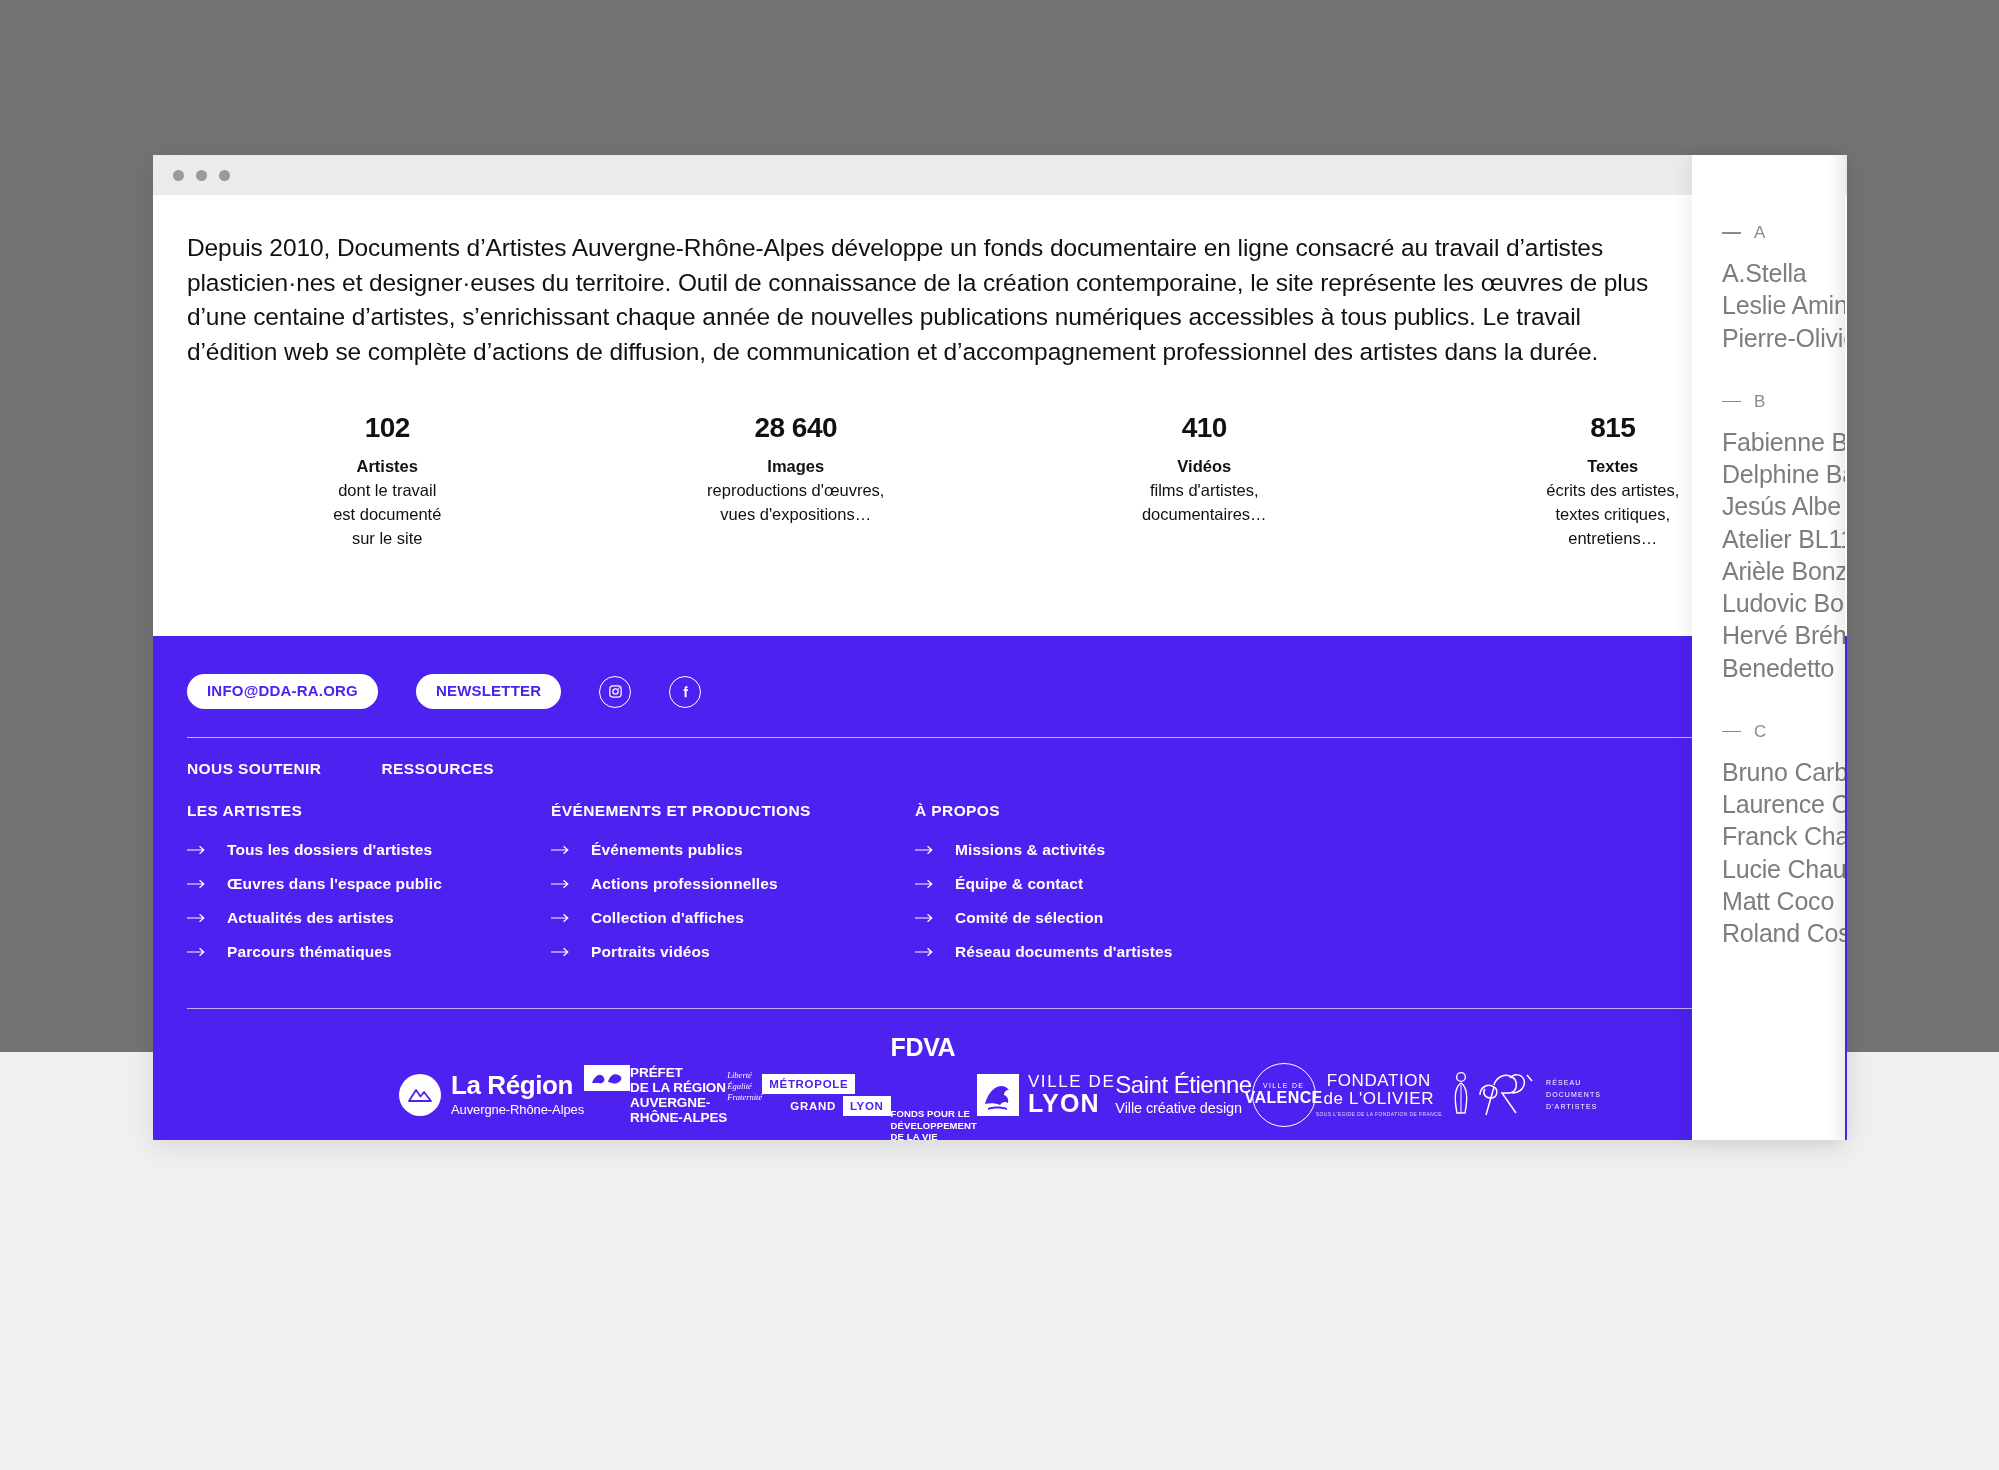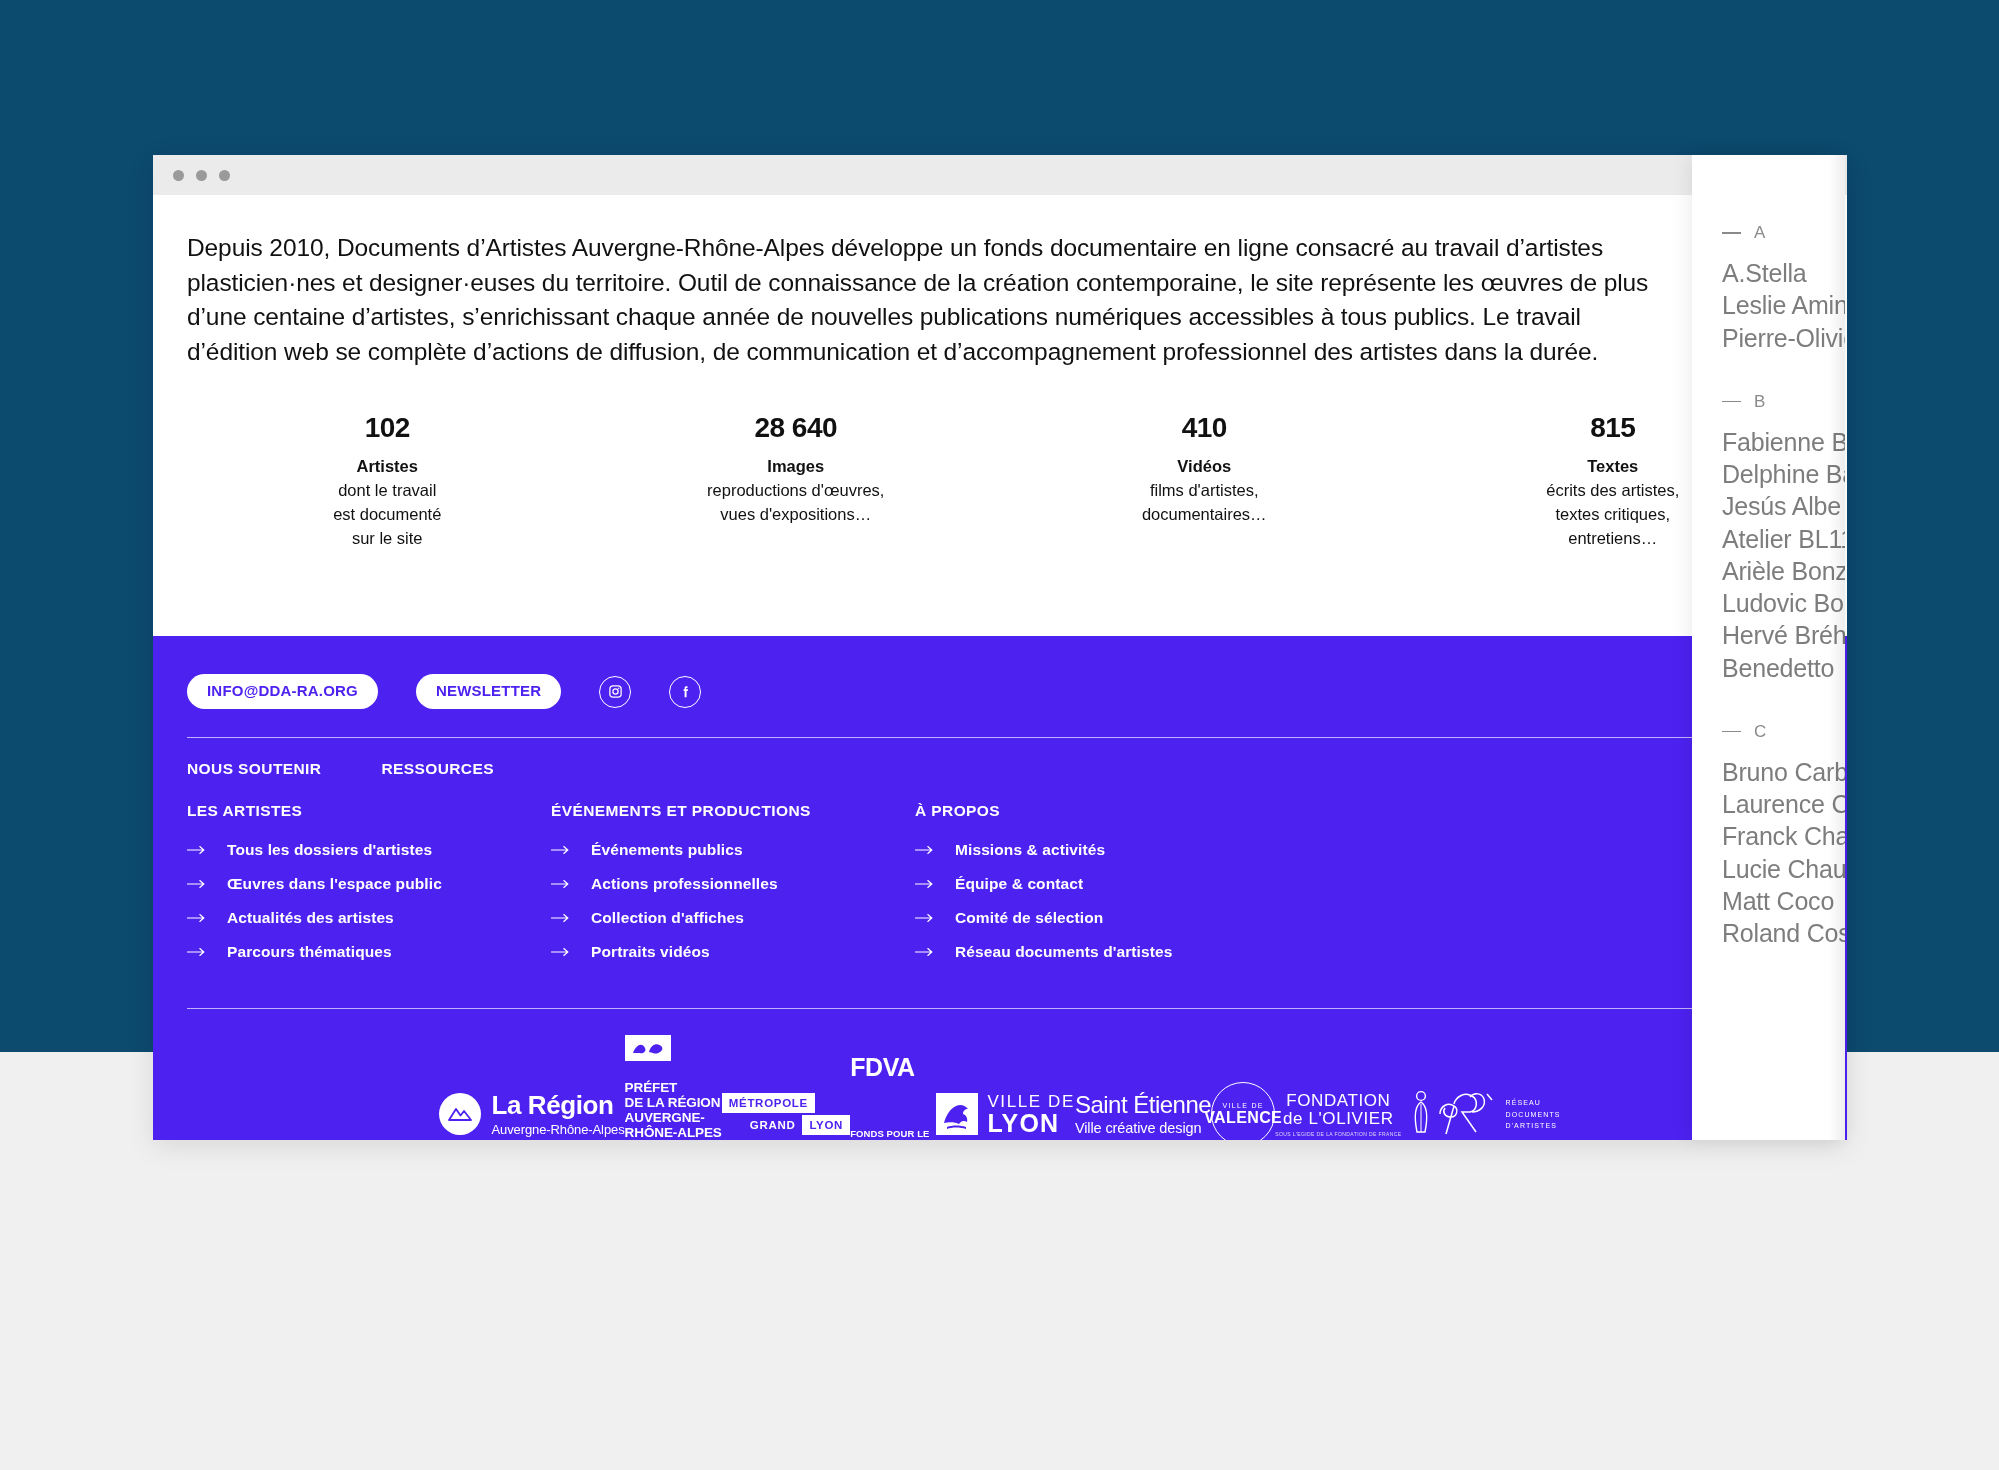--- a/index.html
+++ b/index.html
@@ -9,21 +9,21 @@
     width: 1999px;
     height: 1470px;
     overflow: hidden;
     font-family: "Liberation Sans", sans-serif;
   }
 
   #stage {
     position: relative;
     width: 1999px;
     height: 1052px;
-    background: #0c4a6e;
+    background: #737373;
   }
 
   
   .browser-window {
     position: absolute;
     left: 153px;
     top: 155px;
     width: 1694px;
     height: 985px;
     background: #ffffff;
@@ -227,21 +227,21 @@
 
   .logo-region { gap: 10px; }
   .region-circle {
     width: 42px; height: 42px; border-radius: 50%;
     background: #ffffff;
     display:flex; align-items:center; justify-content:center;
   }
   .region-text .l1 { font-size: 26px; font-weight: bold; letter-spacing: -0.4px; line-height: 1; }
   .region-text .l2 { font-size: 13px; letter-spacing: -0.1px; margin-top: 4px; }
 
-  .logo-prefet { flex-direction: column; align-items: flex-start; gap: 14px; }
+  .logo-prefet { align-items: flex-start; }
   .prefet-flag {
     width: 46px; height: 26px; background: #ffffff; margin-bottom: 5px;
     position: relative; overflow: hidden;
   }
   .prefet-flag .m {
     position:absolute; left:6px; top:4px; width: 34px; height: 18px;
   }
   .prefet-lines { font-size: 13.5px; font-weight: bold; line-height: 1.12; letter-spacing: -0.1px; }
   .prefet-motto { font-size: 8.5px; font-style: italic; line-height: 1.35; margin-top: 5px; font-family: "Liberation Serif", serif; }
 

